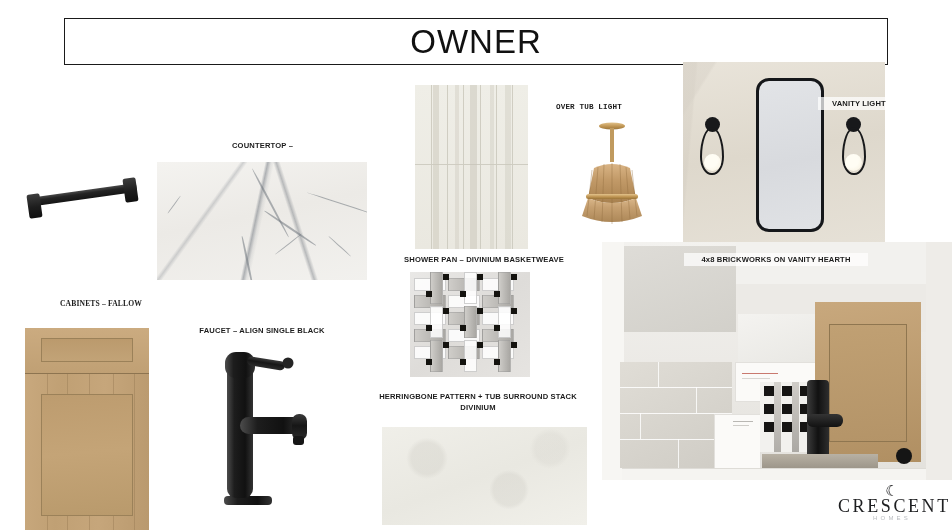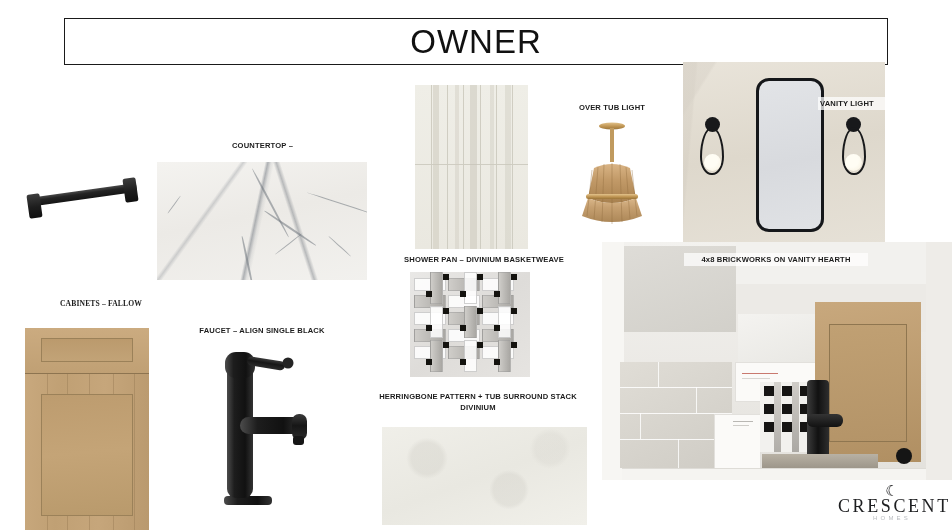--- a/index.html
+++ b/index.html
@@ -347,21 +347,21 @@
   </div>
 
   <div class="abs caption" style="left:362px; top:391px; width:232px;">
     <div>HERRINGBONE PATTERN + TUB SURROUND STACK</div>
     <div>DIVINIUM</div>
   </div>
   <div class="abs panel" id="floortile-panel">
     <div class="floortile"></div>
   </div>
 
-  <div class="abs caption" style="left:556px; top:102px; width:112px; text-align:center;">OVER TUB LIGHT</div>
+  <div class="abs caption" style="left:556px; top:102px; width:112px; text-align:left;font-family:Liberation Mono, monospace;">OVER TUB LIGHT</div>
   <div class="abs panel" id="tublight-panel">
     <svg width="108" height="120" viewBox="0 0 108 120">
       <defs>
         <linearGradient id="rattan" x1="0" y1="0" x2="0" y2="1">
           <stop offset="0%" stop-color="#d9b485"></stop>
           <stop offset="40%" stop-color="#c29a68"></stop>
           <stop offset="100%" stop-color="#a8814f"></stop>
         </linearGradient>
         <linearGradient id="brass" x1="0" y1="0" x2="0" y2="1">
           <stop offset="0%" stop-color="#e3c38c"></stop>
@@ -394,21 +394,21 @@
         <div class="sconce-globe"></div>
       </div>
       <div class="mirror"></div>
       <div class="sconce" style="left:78%; top:30%;">
         <div class="sconce-cap"></div>
         <div class="sconce-loop"></div>
         <div class="sconce-globe"></div>
       </div>
     </div>
   </div>
-  <div class="abs caption light-bg" style="left:818px; top:97px; width:70px; text-align:left; padding:1px 2px;">VANITY LIGHT</div>
+  <div class="abs caption light-bg" style="left:818px; top:97px; width:70px; text-align:left; padding:1px 14px;">VANITY LIGHT</div>
 
   <div class="abs panel" id="sample-photo-panel">
     <div class="photo-bg">
 
       <div class="ph" style="left:0; top:0; width:22px; height:238px; background:#f7f6f3;"></div>
       <div class="ph" style="left:22px; top:4px; width:112px; height:86px; background:linear-gradient(160deg,#dedcd7,#d2d0ca);"></div>
       <div class="ph" style="left:134px; top:0; width:190px; height:42px; background:#f2f1ee;"></div>
       <div class="ph" style="left:134px; top:42px; width:190px; height:48px; background:#eceae6;"></div>
       <div class="ph" style="left:324px; top:0; width:26px; height:238px; background:#eeece8;"></div>
 

